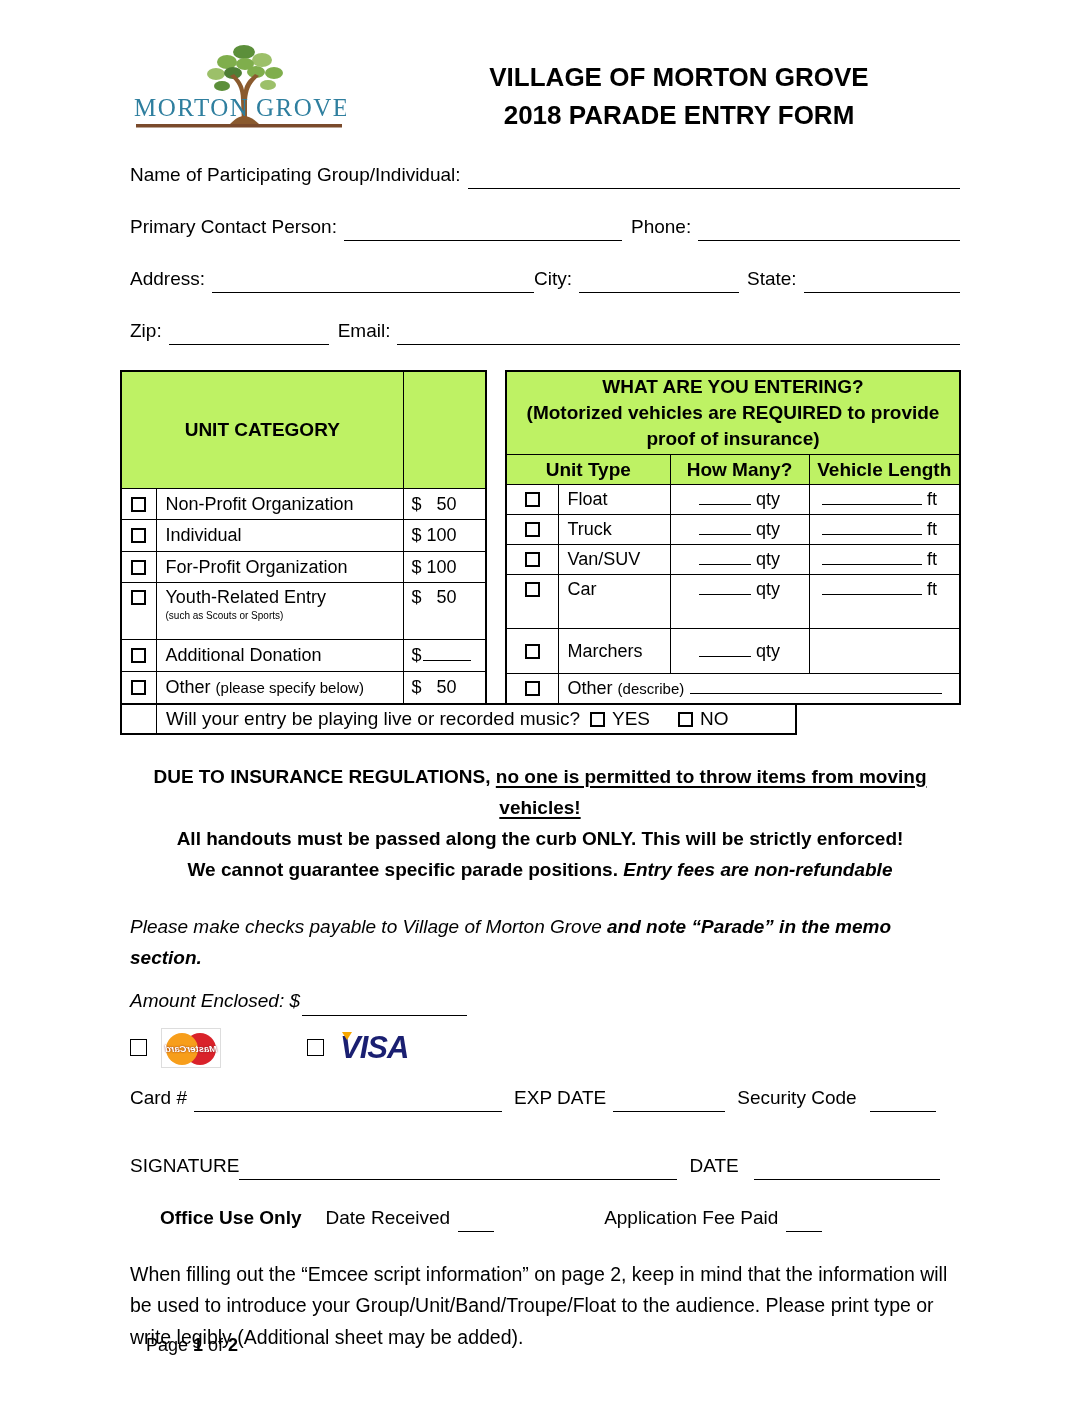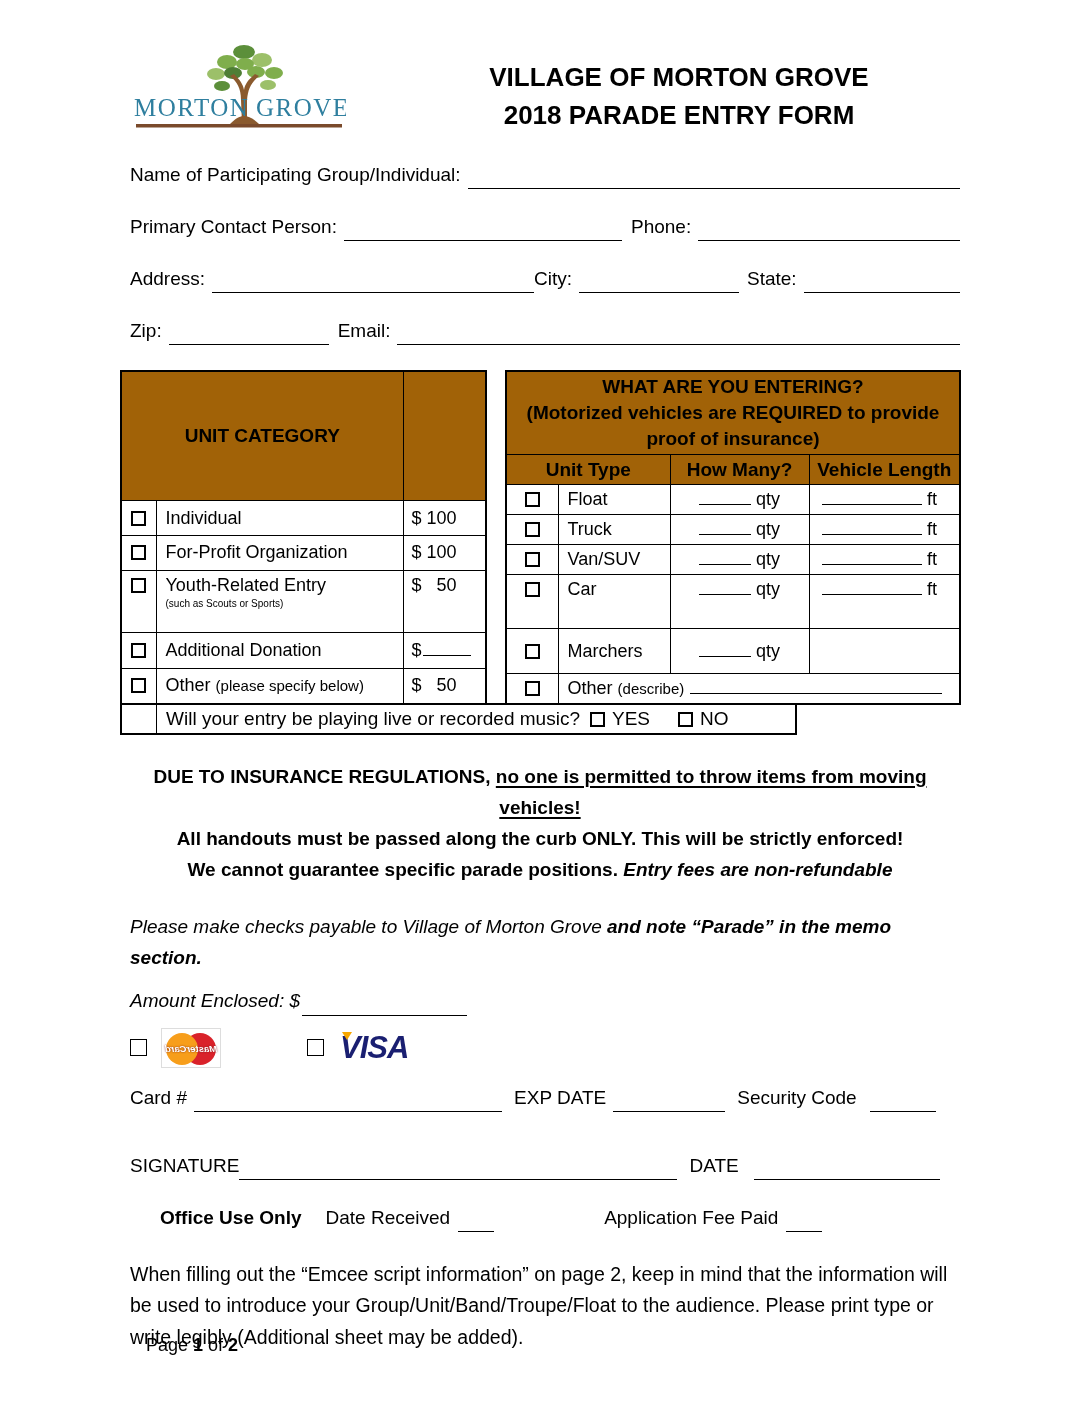--- a/index.html
+++ b/index.html
@@ -22,21 +22,21 @@
   .grow { flex:1; }
   .w295 { width:278px; flex:none; } .w335 { width:322px; flex:none; }
   .w165 { width:160px; flex:none; }
   .mr18 { margin-right:9px; } .mr12 { margin-right:8px; }
   
   .tables { display:flex; margin-top:20px; }
   table { border-collapse:collapse; table-layout:fixed; }
   td { border:1.5px solid #000; font-size:18px; vertical-align:middle; overflow:hidden; }
   .t-left  { width:365px; border:2px solid #000; flex:none; }
   .t-right { width:454px; border:2px solid #000; flex:none; margin-left:18px; }
-  td.hdr { background:#a16207; font-weight:bold; text-align:center; font-size:19px; }
+  td.hdr { background:#bef264; font-weight:bold; text-align:center; font-size:19px; }
   .t-right td.bighdr { line-height:26px; padding:2px 6px; }
   td.cbcell { text-align:center; }
   td.lblcell { padding-left:9px; }
   .cb { display:inline-block; width:15px; height:15px; border:2px solid #000; background:#fff; vertical-align:-2px; }
   td.price { padding-left:8px; white-space:pre; }
   .sub { font-size:10px; line-height:15px; }
   .note { font-size:15px; }
   .vtop { vertical-align:top; padding-top:4px; }
   .blank { display:inline-block; border-bottom:1.5px solid #000; height:14px; vertical-align:baseline; }
   .bl-qty { width:52px; } .bl-ft { width:100px; } .bl-don { width:48px; margin-left:1px; }
@@ -147,20 +147,25 @@
           <col style="width:247px">
           <col style="width:83px">
         </colgroup>
       <tbody>
           <tr style="height:112px">
         <td colspan="2" class="hdr">UNIT CATEGORY</td>
         <td class="hdr"></td>
       </tr>
       <tr style="height:30px">
         <td class="cbcell"><span class="cb"></span></td>
+        <td class="lblcell">Non-Profit Organization</td>
+        <td class="price">$   50</td>
+      </tr>
+      <tr style="height:30px">
+        <td class="cbcell"><span class="cb"></span></td>
         <td class="lblcell">Individual</td>
         <td class="price">$ 100</td>
       </tr>
       <tr style="height:30px">
         <td class="cbcell"><span class="cb"></span></td>
         <td class="lblcell">For-Profit Organization</td>
         <td class="price">$ 100</td>
       </tr>
       <tr style="height:54px">
         <td class="cbcell vtop"><span class="cb"></span></td>

